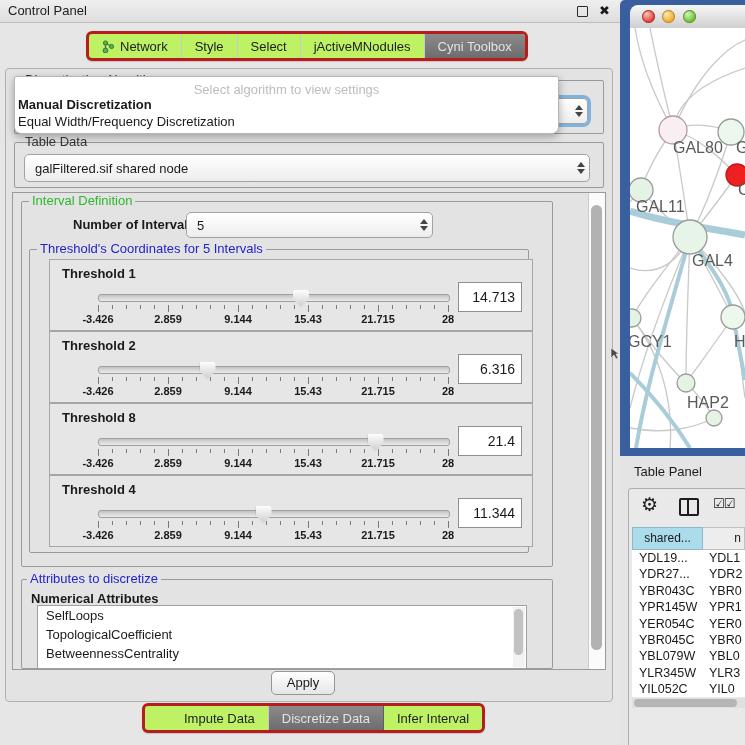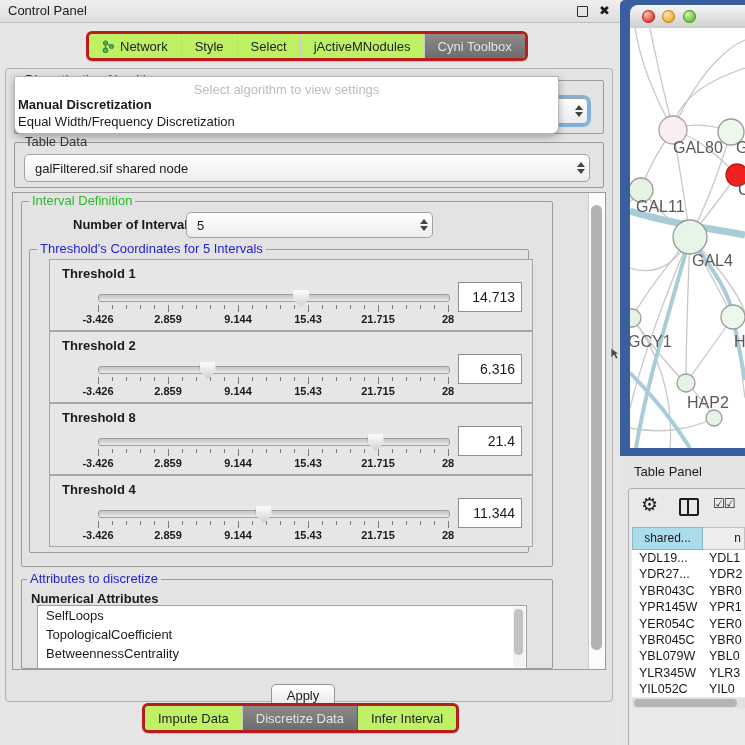--- a/index.html
+++ b/index.html
@@ -58,21 +58,21 @@
   .ticklabels{position:absolute;left:48px;top:53px;width:350px;height:12px;font-size:11px;font-weight:bold;text-align:right;}
   .ticklabels span{position:absolute;transform:translateX(-50%);white-space:nowrap;}
   .thr-value{position:absolute;left:408px;top:22px;width:56px;height:28px;background:#fff;border:1px solid #8f8f8f;
              font-size:14px;line-height:28px;text-align:right;padding-right:6px;}
   
   .listbox{position:absolute;left:36px;top:602px;width:488px;height:62px;background:#fff;border:1px solid #a0a0a0;overflow:hidden;}
   .listbox .item{font-size:13px;line-height:19px;padding-left:8px;white-space:nowrap;}
   .list-scroll{position:absolute;right:1px;top:1px;width:12px;height:60px;background:#f2f2f2;}
   .list-scroll .thumb{position:absolute;left:1px;top:2px;width:9px;height:46px;border-radius:5px;background:#c2c2c2;}
   .apply-btn{left:271px;top:671px;width:62px;height:22px;background:linear-gradient(#ffffff,#e6e6e6);
-             border:1px solid #959595;border-radius:5px;font-size:13px;text-align:center;line-height:21px;margin-top:13px;}
+             border:1px solid #959595;border-radius:5px;font-size:13px;text-align:center;line-height:21px;}
   
   .net-frame{left:620px;top:0;width:125px;height:456px;background:#3a5f9e;border-radius:5px 0 0 0;}
   .net-titlebar{left:630px;top:5px;width:115px;height:23px;background:linear-gradient(#f7f7f7,#cfcfcf);
                 border-radius:8px 0 0 0;border-bottom:1px solid #9a9a9a;}
   .tl{position:absolute;top:5px;width:13px;height:13px;border-radius:50%;}
   .tl.red{left:12px;background:radial-gradient(circle at 35% 30%,#ffc4bd,#e0443b 65%);box-shadow:inset 0 0 1px 1px #a8352f;}
   .tl.yel{left:32px;background:radial-gradient(circle at 35% 30%,#ffe8b0,#efaf3b 65%);box-shadow:inset 0 0 1px 1px #bb8526;}
   .tl.grn{left:53px;background:radial-gradient(circle at 35% 30%,#d6f5b8,#6fc33c 65%);box-shadow:inset 0 0 1px 1px #55942c;}
   .net-canvas{left:630px;top:28px;width:115px;height:420px;background:#fff;overflow:hidden;}
   .rp-bottom{left:620px;top:456px;width:125px;height:289px;background:#e4e4e4;}
@@ -362,21 +362,21 @@
           <div class="item">BetweennessCentrality</div>
         </div>
       <div class="list-scroll">
         <div class="thumb"></div>
       </div>
     </div>
   </div>
 
   <div class="abs apply-btn">Apply</div>
 
-  <div class="abs segbar" style="left:142px;top:703px;">
+  <div class="abs segbar" style="left:142px;top:703px;padding-left:26px;">
       <div class="seg">
         <span>Impute Data</span>
       </div>
       <div class="seg sel">
         <span>Discretize Data</span>
       </div>
       <div class="seg">
         <span>Infer Interval</span>
       </div>
     </div>

